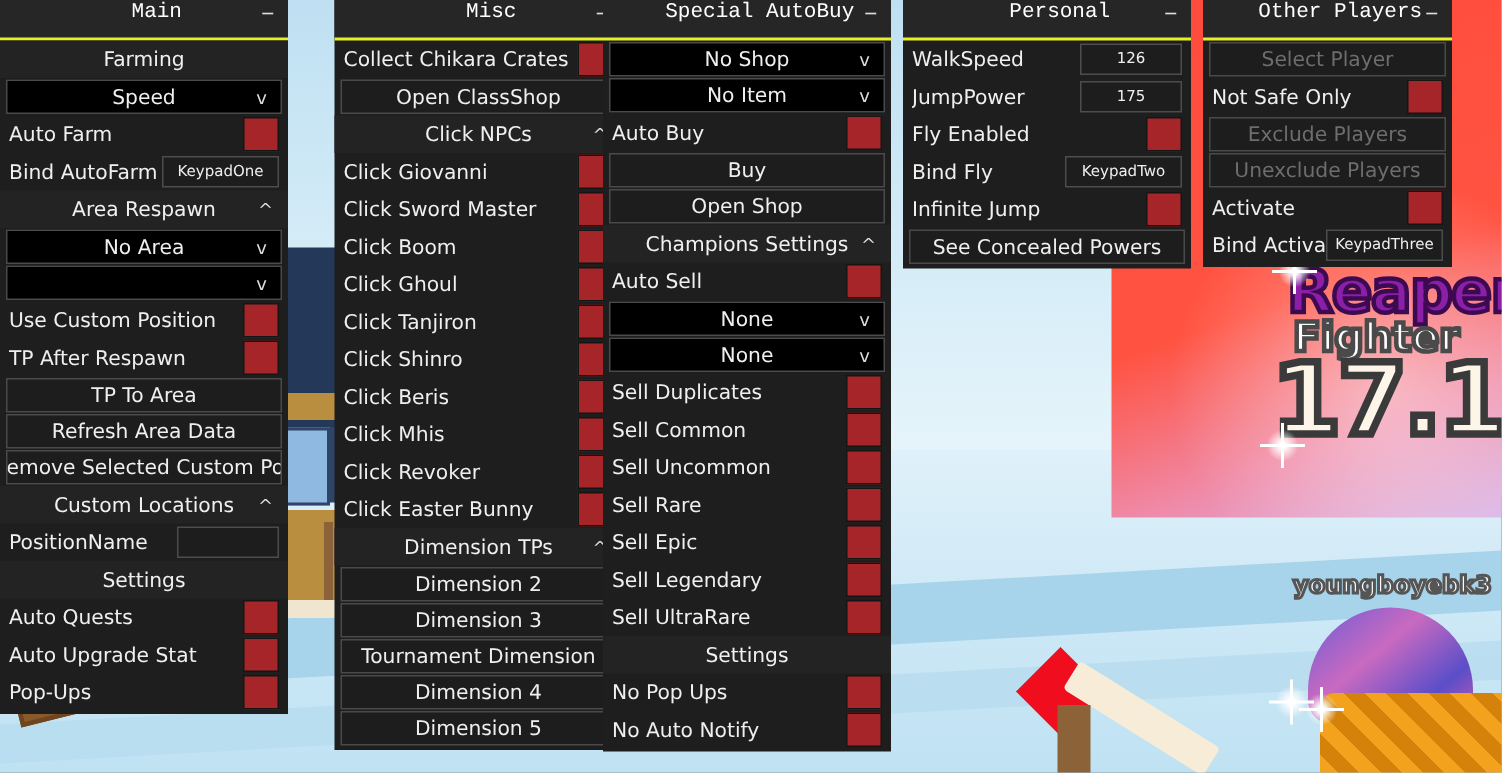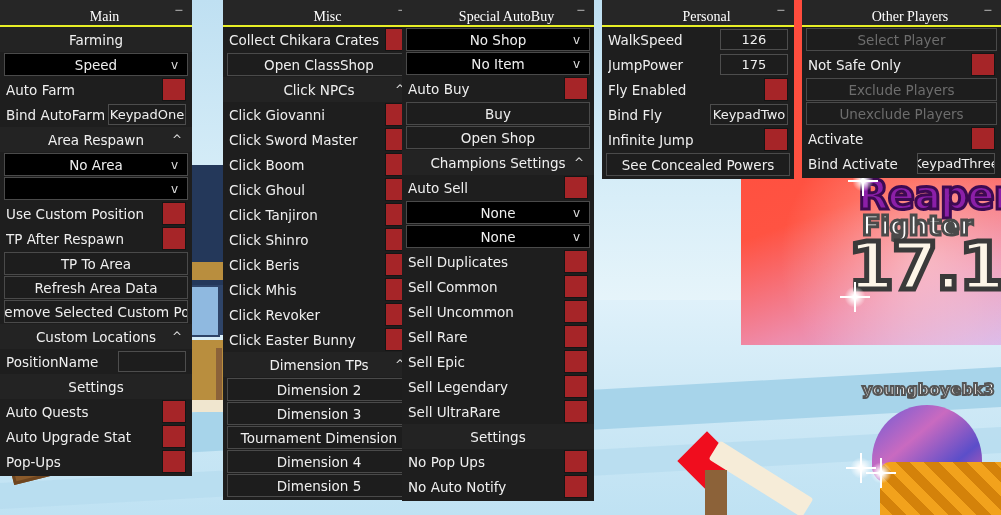--- a/index.html
+++ b/index.html
@@ -66,22 +66,22 @@
     radial-gradient(circle,rgba(255,255,255,.98) 0 12%,rgba(255,255,255,0) 58%);}
   .sparkle::before,.sparkle::after{content:"";position:absolute;left:50%;top:50%;
     background:#fff;transform:translate(-50%,-50%);}
   .sparkle::before{width:2px;height:30px;}
   .sparkle::after{width:30px;height:2px;}
 
   
   .panel{position:absolute;top:0;width:192px;z-index:5;background:#1e1e1e;
     font-size:13px;color:#f0f0f0;}
   .titlebar{height:25px;background:#262626;border-bottom:2px solid #e8ef26;
-    display:flex;align-items:flex-end;justify-content:center;position:relative;
-    font-family:Liberation Serif, serif;font-size:14px;color:#ffffff;padding-left:17px;}
+    display:flex;align-items:flex-start;justify-content:center;position:relative;
+    font-family:Liberation Mono, monospace;font-size:14px;color:#ffffff;padding-left:17px;}
   .titlebar .mini{position:absolute;right:9px;top:2px;font-size:15px;color:#dcdcdc;}
   .body{padding:0 0 2px 0;}
 
   .row{height:25px;display:flex;align-items:center;position:relative;padding:0 6px;border-radius:12px;}
   .row .label{flex:1;font-size:13.5px;color:#efefef;white-space:nowrap;overflow:hidden;}
 
   .sect{height:25px;background:#232323;display:flex;align-items:center;justify-content:center;
     position:relative;font-size:13.5px;color:#f0f0f0;}
   .sect .arrow{position:absolute;right:10px;font-size:12px;color:#dedede;}
 
@@ -91,21 +91,21 @@
   .btn.dim{color:#6d6d6d;}
 
   .dd{height:23px;margin:1px 4px;background:#000000;border:1px solid #4a4a4a;
     display:flex;align-items:center;justify-content:center;position:relative;
     font-size:13.5px;color:#efefef;box-sizing:border-box;}
   .dd .arrow{position:absolute;right:9px;font-size:12px;color:#dedede;}
 
   .toggle{width:22px;height:21px;background:#a62528;border:1px solid #151515;flex:0 0 auto;}
 
   .tbox{height:21px;min-width:68px;border:1px solid #4d4d4d;background:#1d1d1d;
-    display:flex;align-items:center;justify-content:center;font-size:13px;color:#efefef;
+    display:flex;align-items:center;justify-content:center;font-size:10px;color:#efefef;
     box-sizing:border-box;padding:0 3px;white-space:nowrap;overflow:hidden;}
   .tbox.num{width:62px;}
   .tbox.key{width:78px;}
   .tbox.blank{width:62px;}
 
   .slider{flex:1;display:flex;align-items:center;height:21px;position:relative;margin-left:6px;}
   .slider .track{position:absolute;left:12px;right:2px;height:2px;background:#eaeaea;}
   .slider .knob{position:absolute;left:2px;width:7px;height:17px;
     background:repeating-linear-gradient(#cfcfcf 0 2px,#2a2a2a 2px 4px);border:1px solid #111;}
   .sval{width:34px;text-align:right;font-size:13.5px;color:#efefef;padding-right:6px;}
@@ -419,21 +419,21 @@
         </div>
         <div class="row">
           <span class="label">Infinite Jump</span>
           <span class="toggle"></span>
         </div>
         <div class="btn">
           <span>See Concealed Powers</span>
         </div>
       </div>
     </div>
-    <div class="panel" style="left: 802px; width: 199px;">
+    <div class="panel" style="left: 802px; width: 166px;">
       <div class="titlebar">
         <span>Other Players</span>
         <span class="mini">−</span>
       </div>
       <div class="body">
         <div class="btn dim">
           <span>Select Player</span>
         </div>
         <div class="row">
           <span class="label">Not Safe Only</span>

